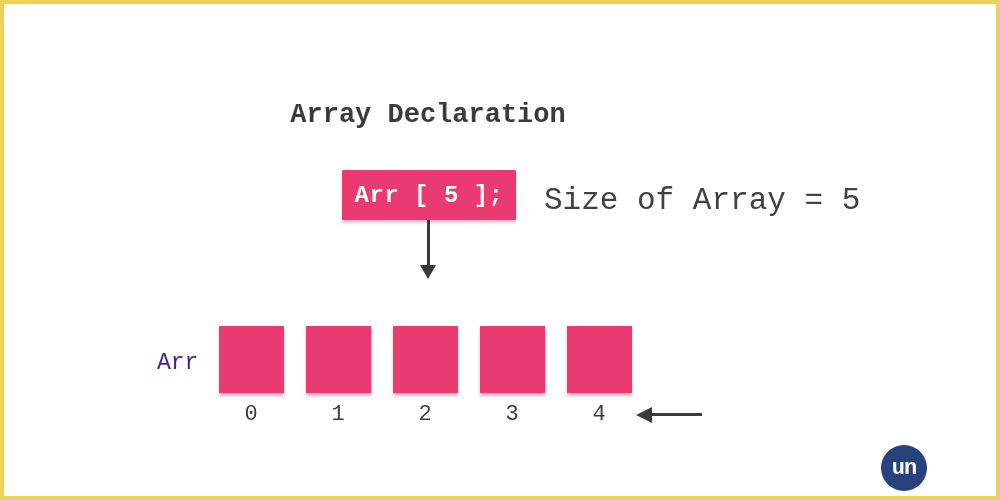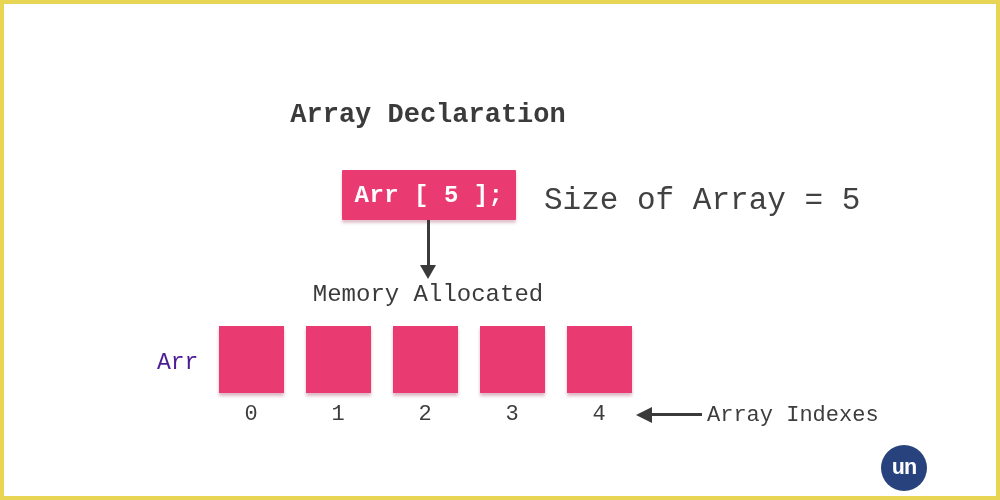--- a/index.html
+++ b/index.html
@@ -112,40 +112,38 @@
 
   <div class="abs decl-box">
     <span>Arr [ 5 ];</span>
   </div>
 
   <div class="abs size-label">Size of Array = 5</div>
 
   <div class="abs down-arrow-stem"></div>
   <div class="abs down-arrow-head"></div>
 
-  <div class="abs center-x memory-label">Memory Allocated</div>
 
   <div class="abs array-name">Arr</div>
 
   <div class="abs cell c0"></div>
   <div class="abs cell c1"></div>
   <div class="abs cell c2"></div>
   <div class="abs cell c3"></div>
   <div class="abs cell c4"></div>
 
   <div class="abs center-x idx i0">0</div>
   <div class="abs center-x idx i1">1</div>
   <div class="abs center-x idx i2">2</div>
   <div class="abs center-x idx i3">3</div>
   <div class="abs center-x idx i4">4</div>
 
   <div class="abs left-arrow-head"></div>
   <div class="abs left-arrow-stem"></div>
 
-  <div class="abs indexes-label">Array Indexes</div>
 
   <div class="abs logo">
     <div class="logo-circle">
       <span>un</span>
     </div>
   </div>
 
 </div>
 
 </body></html>

